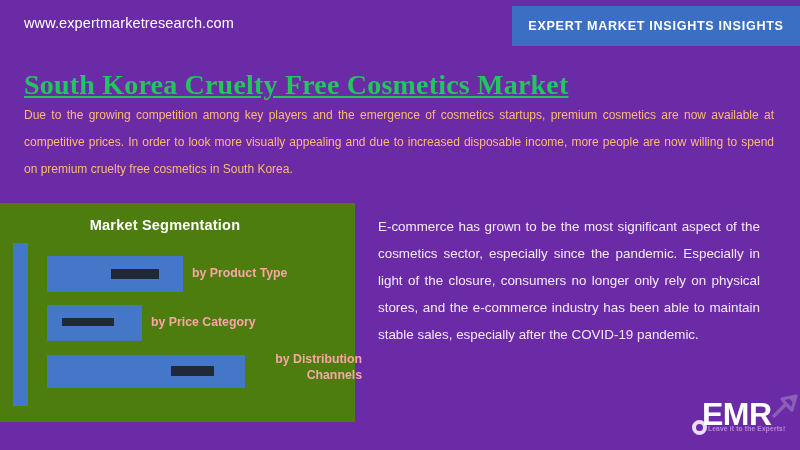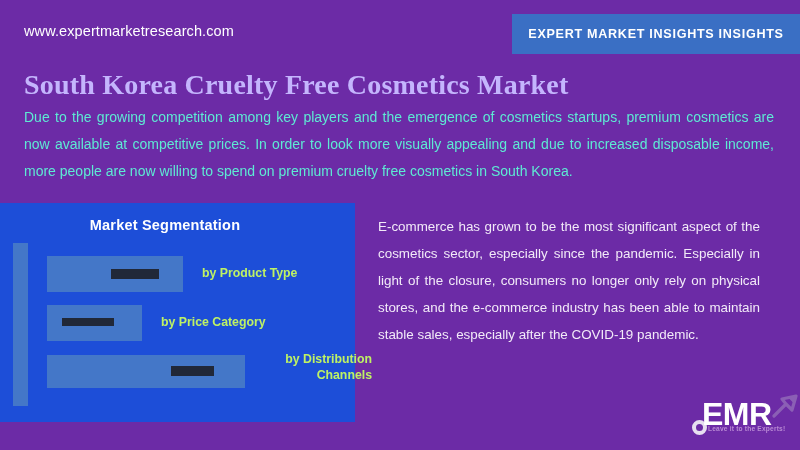--- a/index.html
+++ b/index.html
@@ -17,21 +17,21 @@
     position: relative;
     width: 800px;
     height: 450px;
     background: #6c2ba6;
     overflow: hidden;
   }
 
   
   .header-bar {
     position: absolute;
-    top: 12px;
+    top: 4px;
     left: 0;
     width: 800px;
     height: 42px;
   }
   .site-url {
     position: absolute;
     left: 24px;
     top: 11px;
     font-size: 14.5px;
     color: #ffffff;
@@ -58,46 +58,47 @@
   }
 
   
   .main-title {
     position: absolute;
     left: 24px;
     top: 50px;
     font-family: "Liberation Serif", serif;
     font-size: 28px;
     font-weight: bold;
-    color: #c4b5fd;
+    color: #22c55e;
     letter-spacing: 0.2px;
     white-space: nowrap;
+    text-decoration: underline;
   }
 
   
   .intro-text {
     position: absolute;
     left: 24px;
     top: 90px;
     width: 750px;
-    font-size: 14px;
+    font-size: 12px;
     line-height: 27px;
-    color: #5eead4;
+    color: #fdba74;
     text-align: justify;
     text-justify: inter-word;
   }
 
   
   .segmentation-panel {
     position: absolute;
     left: 0;
     top: 203px;
     width: 355px;
     height: 219px;
-    background: #1d4ed8;
+    background: #4d7c0f;
   }
   .segmentation-title {
     position: absolute;
     left: 0;
     top: 14px;
     width: 330px;
     text-align: center;
     font-size: 14.5px;
     font-weight: bold;
     color: #ffffff;
@@ -122,23 +123,22 @@
     background: #4477c8;
   }
   .seg-bar-notch {
     position: absolute;
     background: #212838;
   }
   .seg-label {
     position: absolute;
     font-size: 12.3px;
     font-weight: bold;
-    color: #bef264;
+    color: #fca5a5;
     line-height: 15px;
-    margin-left: 10px;
   }
 
   
   #row-product-type { top: 256px; }
   #row-product-type .seg-bar { width: 136px; height: 36px; }
   #row-product-type .seg-bar-notch { left: 64px; top: 13px; width: 48px; height: 10px; }
   #row-product-type .seg-label { left: 145px; top: 10px; white-space: nowrap; }
 
   
   #row-price-category { top: 305px; }

